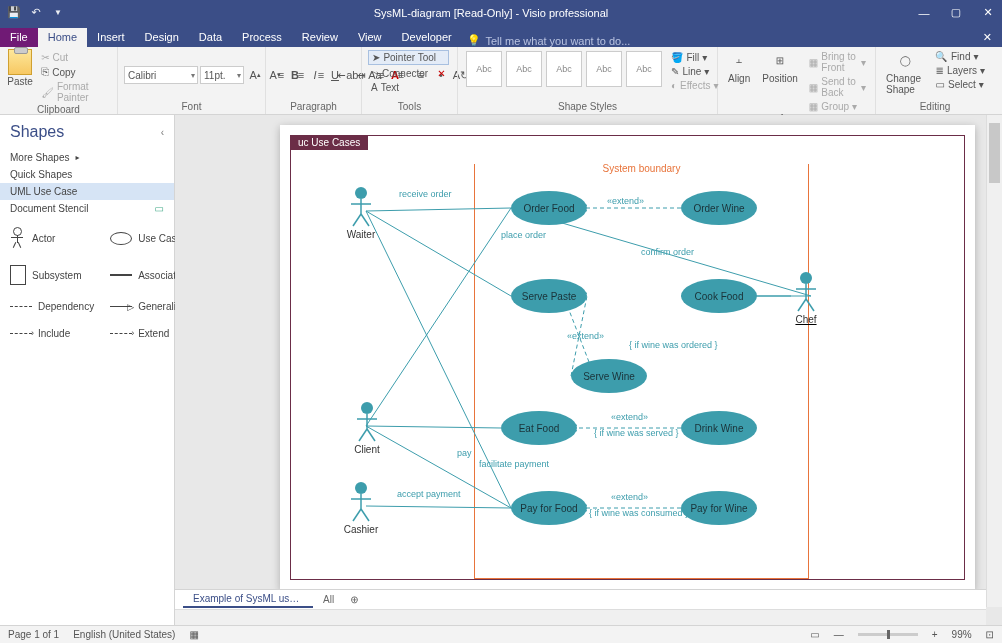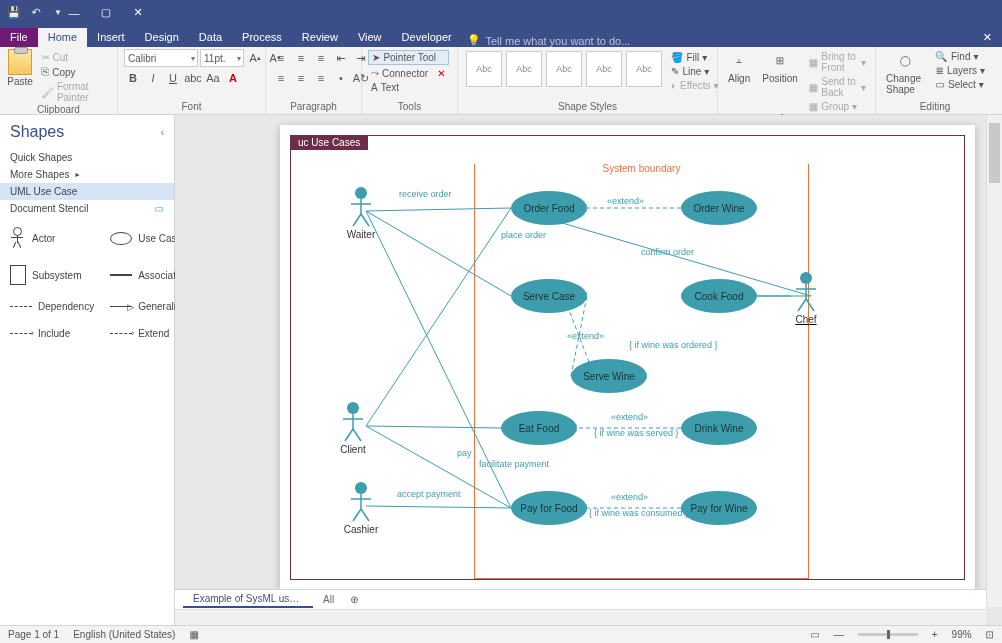--- a/index.html
+++ b/index.html
@@ -18,21 +18,21 @@
 .tabstrip .close { margin-left:auto; color:#fff; padding:3px 10px; }
 .ribbon { height:68px; background:#f3f3f3; border-bottom:1px solid #d4d4d4; display:flex; }
 .rgroup { border-right:1px solid #e0e0e0; padding:2px 6px 1px; display:flex; flex-direction:column; justify-content:space-between; }
 .rgroup .body { flex:1; display:flex; gap:4px; }
 .rgroup .label { font-size:10px; color:#666; text-align:center; height:12px; }
 .rbtn { display:flex; align-items:center; gap:3px; padding:1px 3px; color:#555; font-size:10px; }
 .rbtn.dim { color:#aaa; }
 .paste-big { width:34px; display:flex; flex-direction:column; align-items:center; gap:1px; font-size:10px; color:#555;}
 .paste-icon { width:24px; height:26px; background:linear-gradient(#fde79a,#f7c863); border:1px solid #d0a030; position:relative; }
 .paste-icon:before { content:""; position:absolute; top:-3px; left:5px; width:12px; height:5px; background:#ccc; border:1px solid #999; border-radius:2px;}
-.font-box { display:flex; flex-direction:column; gap:2px; }
+.font-box { display:flex; gap:2px; }
 .font-row { display:flex; gap:2px; align-items:center; }
 .combo { border:1px solid #ccc; background:#fff; height:18px; font-size:10px; padding:0 14px 0 3px; display:flex; align-items:center; position:relative; color:#555;}
 .combo:after { content:"▾"; position:absolute; right:2px; font-size:8px; color:#777;}
 .ibtn { width:18px; height:18px; display:flex; align-items:center; justify-content:center; color:#555; font-size:11px;}
 .shape-gallery { display:flex; gap:4px; padding:2px;}
 .shape-thumb { width:36px; height:36px; border:1px solid #ccc; background:#fff; display:flex; align-items:center; justify-content:center; font-size:9px; color:#888;}
 .big-btn { display:flex; flex-direction:column; align-items:center; gap:2px; font-size:10px; color:#555; padding:0 4px;}
 .big-btn .ic { width:22px; height:22px; display:flex; align-items:center; justify-content:center;}
 .main { display:flex; height:510px; }
 .shapes-pane { width:175px; border-right:1px solid #d4d4d4; background:#fff; display:flex; flex-direction:column; }
@@ -80,20 +80,21 @@
 </style>
 </head>
 <body>
 
 <div class="titlebar">
   <div class="qat">
     <span class="qat-btn">💾</span>
     <span class="qat-btn">↶</span>
     <span class="qat-btn" style="font-size:8px">▼</span>
   </div>
+  <div class="title">SysML-diagram [Read-Only] - Visio professional</div>
   <div class="sysbtns">
     <span class="sysbtn">—</span>
     <span class="sysbtn">▢</span>
     <span class="sysbtn">✕</span>
   </div>
 </div>
 
 <div class="tabstrip">
   <div class="ftab file">File</div>
   <div class="ftab active">Home</div>
@@ -256,25 +257,25 @@
   </div>
 </div>
 
 <div class="main">
   <div class="shapes-pane">
     <div class="hdr">
       <h2>Shapes</h2>
       <span class="collapse">‹</span>
     </div>
     <div class="stencil-list">
-      <div class="item">Quick Shapes</div>
       <div class="item">
           <span>More Shapes</span>
           <span style="font-size:8px;margin-left:2px">▸</span>
         </div>
+      <div class="item">Quick Shapes</div>
       <div class="item sel">UML Use Case</div>
       <div class="ds-item">
           <span>Document Stencil</span>
           <span style="color:#4a8">▭</span>
         </div>
     </div>
     <div class="palette" id="palette">
         <div class="cell">
           <span>
             <div class="actor-ic">
@@ -368,21 +369,21 @@
             <div class="actor" style="left: 50px; top: 50px;">
               <svg viewBox="0 0 26 42">
                 <circle cx="13" cy="7" r="6" fill="#3d9dac"></circle>
                 <line x1="13" y1="13" x2="13" y2="28" stroke="#3d9dac" stroke-width="1.5"></line>
                 <line x1="3" y1="18" x2="23" y2="18" stroke="#3d9dac" stroke-width="1.5"></line>
                 <line x1="13" y1="28" x2="5" y2="40" stroke="#3d9dac" stroke-width="1.5"></line>
                 <line x1="13" y1="28" x2="21" y2="40" stroke="#3d9dac" stroke-width="1.5"></line>
               </svg>
               <div class="name">Waiter</div>
             </div>
-            <div class="actor" style="left: 42px; top: 265px;">
+            <div class="actor" style="left: 56px; top: 265px;">
               <svg viewBox="0 0 26 42">
                 <circle cx="13" cy="7" r="6" fill="#3d9dac"></circle>
                 <line x1="13" y1="13" x2="13" y2="28" stroke="#3d9dac" stroke-width="1.5"></line>
                 <line x1="3" y1="18" x2="23" y2="18" stroke="#3d9dac" stroke-width="1.5"></line>
                 <line x1="13" y1="28" x2="5" y2="40" stroke="#3d9dac" stroke-width="1.5"></line>
                 <line x1="13" y1="28" x2="21" y2="40" stroke="#3d9dac" stroke-width="1.5"></line>
               </svg>
               <div class="name">Client</div>
             </div>
             <div class="actor" style="left: 50px; top: 345px;">
@@ -400,21 +401,21 @@
                 <circle cx="13" cy="7" r="6" fill="#3d9dac"></circle>
                 <line x1="13" y1="13" x2="13" y2="28" stroke="#3d9dac" stroke-width="1.5"></line>
                 <line x1="3" y1="18" x2="23" y2="18" stroke="#3d9dac" stroke-width="1.5"></line>
                 <line x1="13" y1="28" x2="5" y2="40" stroke="#3d9dac" stroke-width="1.5"></line>
                 <line x1="13" y1="28" x2="21" y2="40" stroke="#3d9dac" stroke-width="1.5"></line>
               </svg>
               <div class="name">Chef</div>
             </div>
             <div class="usecase" style="left: 220px; top: 55px;">Order Food</div>
             <div class="usecase" style="left: 390px; top: 55px;">Order Wine</div>
-            <div class="usecase" style="left: 220px; top: 143px;">Serve Case</div>
+            <div class="usecase" style="left: 220px; top: 143px;">Serve Paste</div>
             <div class="usecase" style="left: 390px; top: 143px;">Cook Food</div>
             <div class="usecase" style="left: 280px; top: 223px;">Serve Wine</div>
             <div class="usecase" style="left: 210px; top: 275px;">Eat Food</div>
             <div class="usecase" style="left: 390px; top: 275px;">Drink Wine</div>
             <div class="usecase" style="left: 220px; top: 355px;">Pay for Food</div>
             <div class="usecase" style="left: 390px; top: 355px;">Pay for Wine</div>
             <div class="lbl" style="left: 108px; top: 53px;">receive order</div>
             <div class="lbl" style="left: 210px; top: 94px;">place order</div>
             <div class="lbl" style="left: 350px; top: 111px;">confirm order</div>
             <div class="lbl" style="left: 316px; top: 60px;">«extend»</div>

